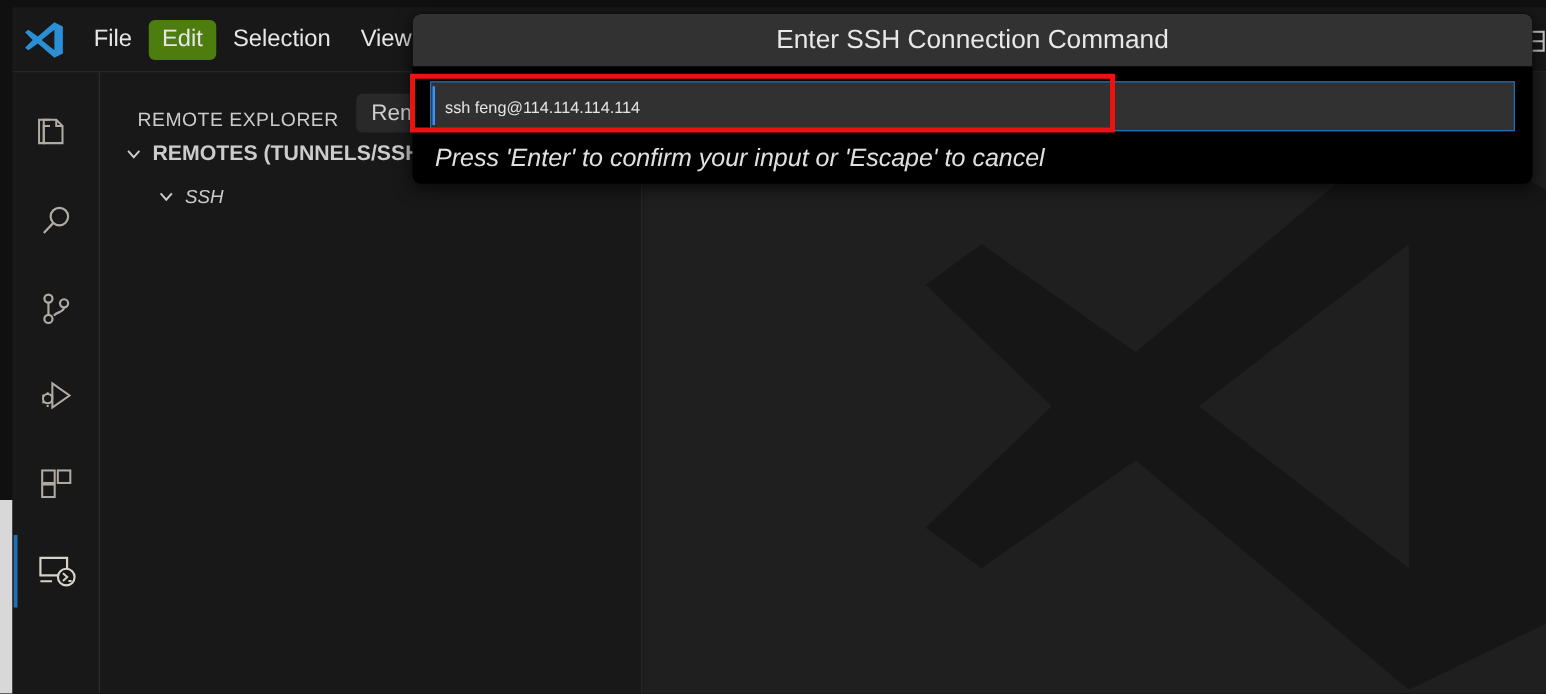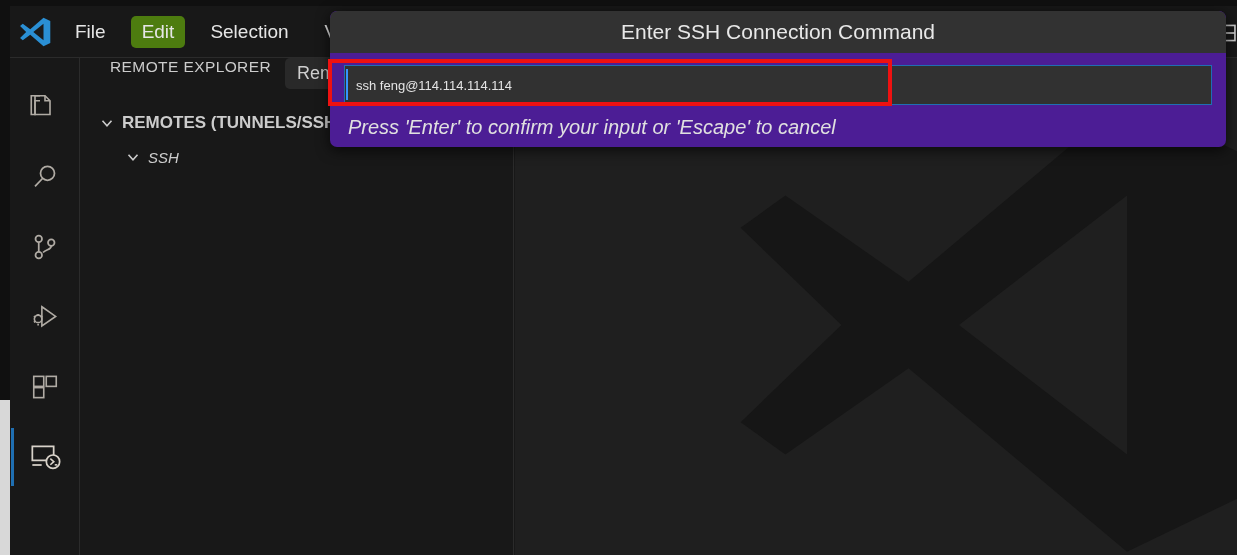--- a/index.html
+++ b/index.html
@@ -35,21 +35,21 @@
     position: absolute; left: 10px; top: 6px; width: 1227px; height: 52px;
     background: #181818;
     display: flex; align-items: center;
     border-bottom: 1px solid #2b2b2b;
   }
   .vscode-logo {
     width: 34px; height: 34px; margin-left: 8px; margin-right: 12px;
     flex: none;
   }
   .menu {
-    display: flex; align-items: center; gap: 14px;
+    display: flex; align-items: center; gap: 2px;
     font-size: 19px; color: #cccccc;
   }
   .menu-item {
     padding: 5px 11px; border-radius: 5px; white-space: nowrap;
     color: #e6e6e6;
   }
   .menu-item.active { background: #4d7c0f; }
 
   
   .activitybar {
@@ -71,21 +71,21 @@
     background: #1f6fb2;
   }
 
   
   .sidebar {
     position: absolute; left: 80px; top: 58px; width: 434px; height: 497px;
     background: #181818;
     border-right: 1px solid #2b2b2b;
   }
   .sidebar-header {
-    height: 48px; display: flex; align-items: flex-start;
+    height: 48px; display: flex; align-items: flex-end;
     padding-left: 30px; gap: 14px;
   }
   .sidebar-title {
     font-size: 15.5px; color: #cccccc; letter-spacing: .4px;
     white-space: nowrap;
   }
   .sidebar-tab {
     background: #292929; border-radius: 5px;
     padding: 5px 12px; font-size: 18px; color: #cfcfcf;
     white-space: nowrap; overflow: hidden;
@@ -123,21 +123,21 @@
 
   
   .tr-icon {
     position: absolute; right: 0px; top: 16px;
     width: 22px; height: 22px;
   }
 
   
   .quickinput {
     position: absolute; left: 330px; top: 11px; width: 896px; height: 136px;
-    background: #4c1d95;
+    background: #000000;
     border-radius: 7px;
     box-shadow: 0 3px 14px rgba(0,0,0,.7);
     overflow: hidden;
     z-index: 50;
   }
   .qi-titlebar {
     height: 42px; background: #323232;
     display: flex; align-items: center; justify-content: center;
     border-radius: 7px 7px 0 0;
   }

